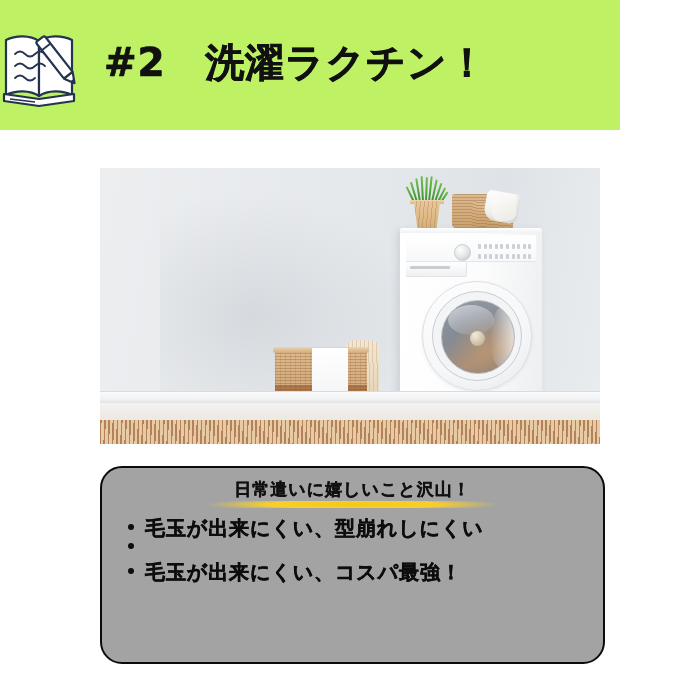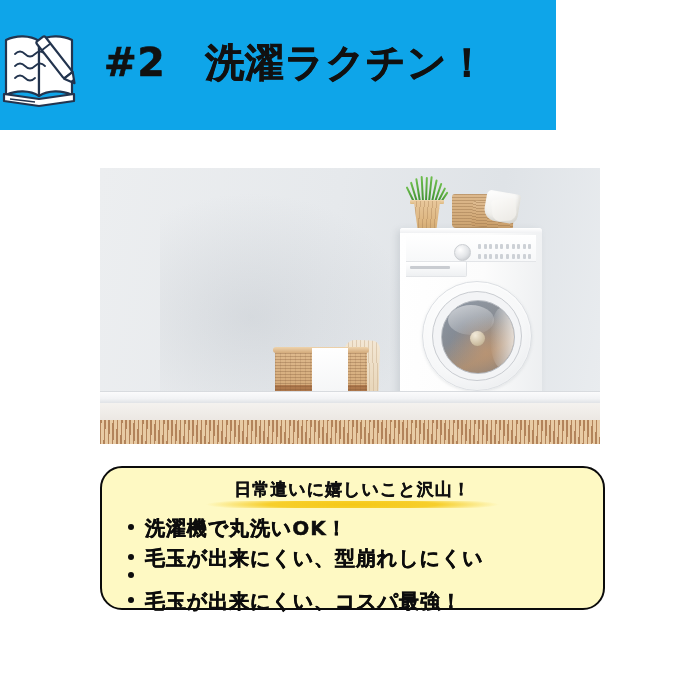--- a/index.html
+++ b/index.html
@@ -12,22 +12,22 @@
     height: 700px;
     font-family: "Liberation Sans", "DejaVu Sans", sans-serif;
     overflow: hidden;
     position: relative;
   }
 
   
   .header-band {
     position: absolute;
     left: 0; top: 0;
-    width: 556px; height: 130px;
-    background: #0ea5e9;
+    width: 620px; height: 130px;
+    background: #bef264;
     display: flex;
     align-items: center;
   }
   .notebook-icon {
     position: absolute;
     left: 2px; top: 22px;
     width: 78px; height: 86px;
   }
   .header-title {
     position: absolute;
@@ -257,25 +257,25 @@
       repeating-linear-gradient(87deg, rgba(205,180,148,0.55) 0 1px, rgba(0,0,0,0) 1px 4px),
       linear-gradient(180deg,#f3e7d4 0%, #e8d6ba 60%, #dcc6a4 100%);
     border-radius: 12px 9px 5px 7px;
     transform: rotate(2deg);
   }
 
   
   .info-box {
     position: absolute;
     left: 100px; top: 466px;
-    width: 505px; height: 144px;
+    width: 505px; height: 198px;
     box-sizing: border-box;
     border: 2.5px solid #0b0b0b;
     border-radius: 22px;
-    background: #fef9c3;
+    background: #a3a3a3;
   }
   .info-heading-wrap {
     position: absolute;
     left: 0; top: 10px; width: 100%;
     text-align: center;
   }
   .info-heading {
     display: inline-block;
     position: relative;
     font-size: 17px;
@@ -445,24 +445,20 @@
   <div class="info-heading-wrap">
     <span class="info-heading">
       <span>日常遣いに嬉しいこと沢山！</span>
       <span class="heading-underline"></span>
     </span>
   </div>
 
   <ul class="bullets">
     <li class="bullet">
       <span class="bullet-dot"></span>
-      <span>洗濯機で丸洗いOK！</span>
-    </li>
-    <li class="bullet">
-      <span class="bullet-dot"></span>
       <span>毛玉が出来にくい、型崩れしにくい</span>
     </li>
     <li class="bullet">
       <span class="bullet-dot"></span>
     </li>
     <li class="bullet">
       <span class="bullet-dot"></span>
       <span>毛玉が出来にくい、コスパ最強！</span>
     </li>
   </ul>

